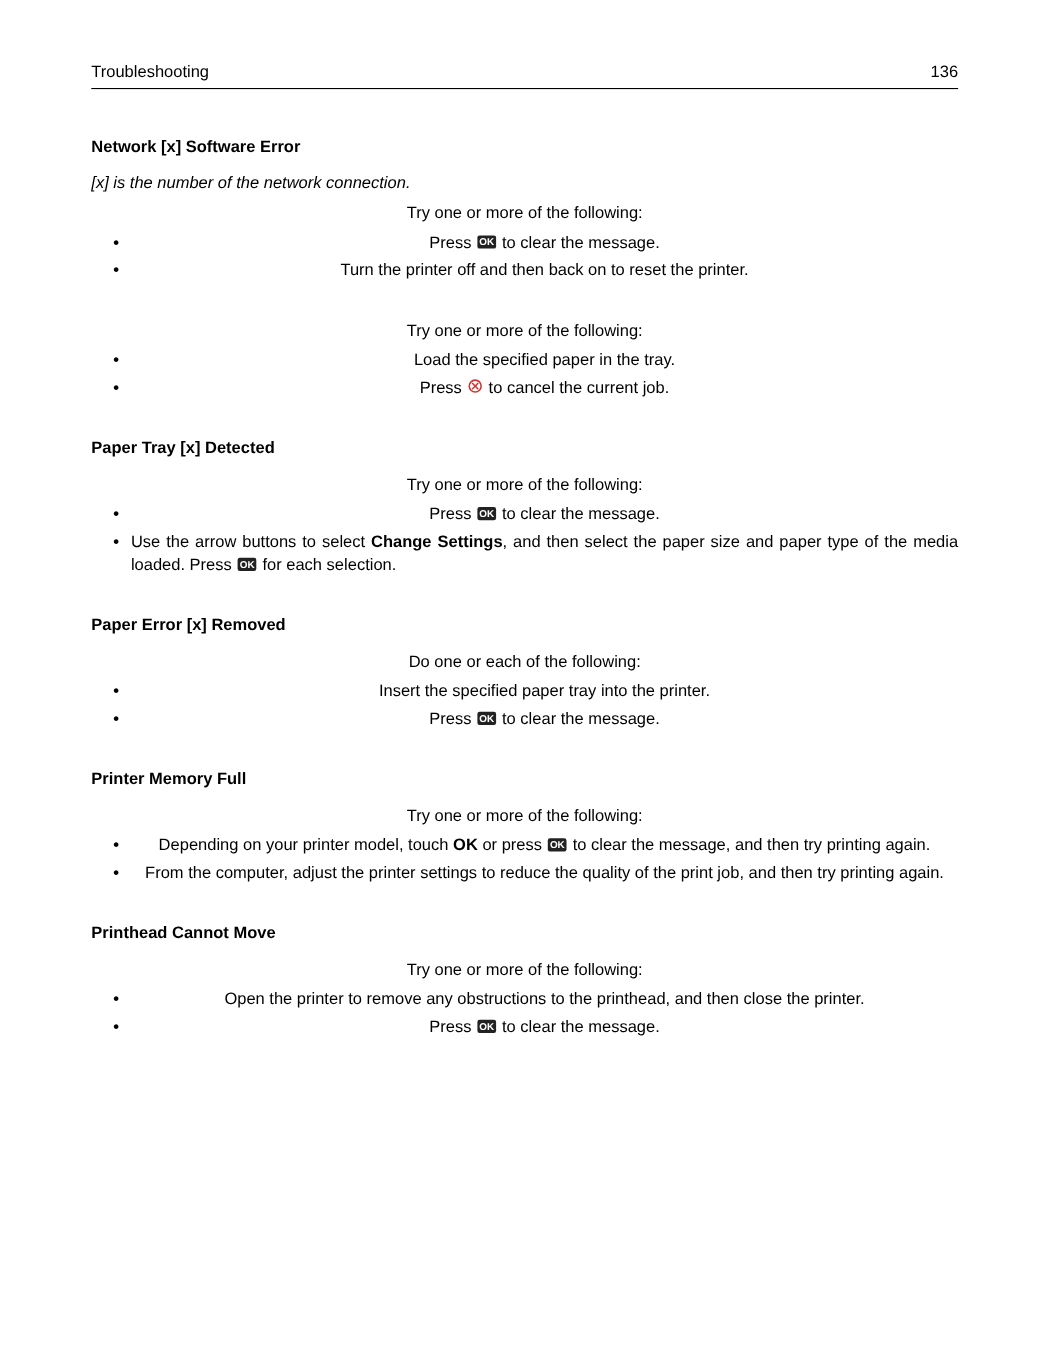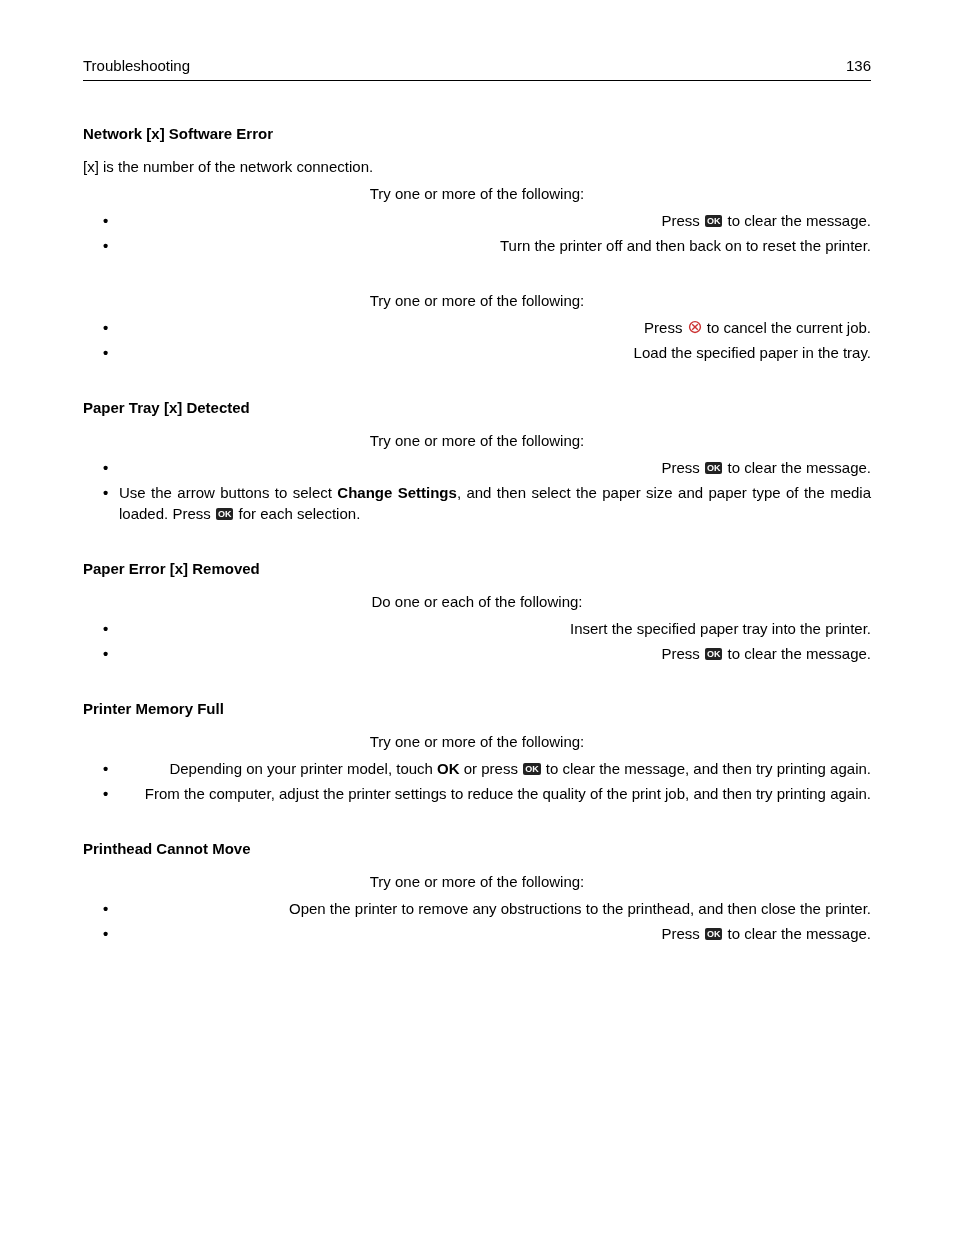--- a/index.html
+++ b/index.html
@@ -24,31 +24,31 @@
     padding-bottom: 4px;
     font-size: 15px;
     margin-bottom: 42px;
   }
   h2 {
     font-size: 15px;
     font-weight: 700;
     margin: 0 0 12px 0;
   }
   section { margin-bottom: 34px; }
-  p.intro { margin: 0 0 6px 0; }
+  p.intro { margin: 0 0 6px 0; font-style: italic; }
   p.try { margin: 0 0 6px 0; text-align: center; }
   ul {
     margin: 0;
     padding-left: 36px;
     list-style: none;
   }
   ul li {
     position: relative;
     margin: 4px 0;
-    text-align: right;
+    text-align: center;
   }
   ul li::before {
     content: "•";
     position: absolute;
     left: -16px;
     top: 0;
     font-weight: 900;
     font-size: 15px;
   }
   .ok-icon {
@@ -93,26 +93,26 @@
         <p class="intro">[x] is the number of the network connection.</p>
         <p class="try">Try one or more of the following:</p>
         <ul>
           <li>Press <span class="ok-icon">OK</span> to clear the message.</li>
           <li>Turn the printer off and then back on to reset the printer.</li>
         </ul>
       </section>
       <section>
         <p class="try">Try one or more of the following:</p>
         <ul>
+          <li>Load the specified paper in the tray.</li>
           <li>Press <span class="cancel-icon"><svg viewBox="0 0 16 16" width="14" height="14">
                 <circle cx="8" cy="8" r="6.2" fill="none" stroke="#c33" stroke-width="1.6"></circle>
                 <line x1="4.8" y1="4.8" x2="11.2" y2="11.2" stroke="#c33" stroke-width="1.6"></line>
                 <line x1="11.2" y1="4.8" x2="4.8" y2="11.2" stroke="#c33" stroke-width="1.6"></line>
               </svg></span> to cancel the current job.</li>
-          <li>Load the specified paper in the tray.</li>
         </ul>
       </section>
       <section>
         <h2>Paper Tray [x] Detected</h2>
         <p class="try">Try one or more of the following:</p>
         <ul>
           <li>Press <span class="ok-icon">OK</span> to clear the message.</li>
           <li class="justify">Use the arrow buttons to select <span class="bold">Change Settings</span>, and then select the paper size and paper type of the media loaded. Press <span class="ok-icon">OK</span> for each selection.</li>
         </ul>
       </section>

